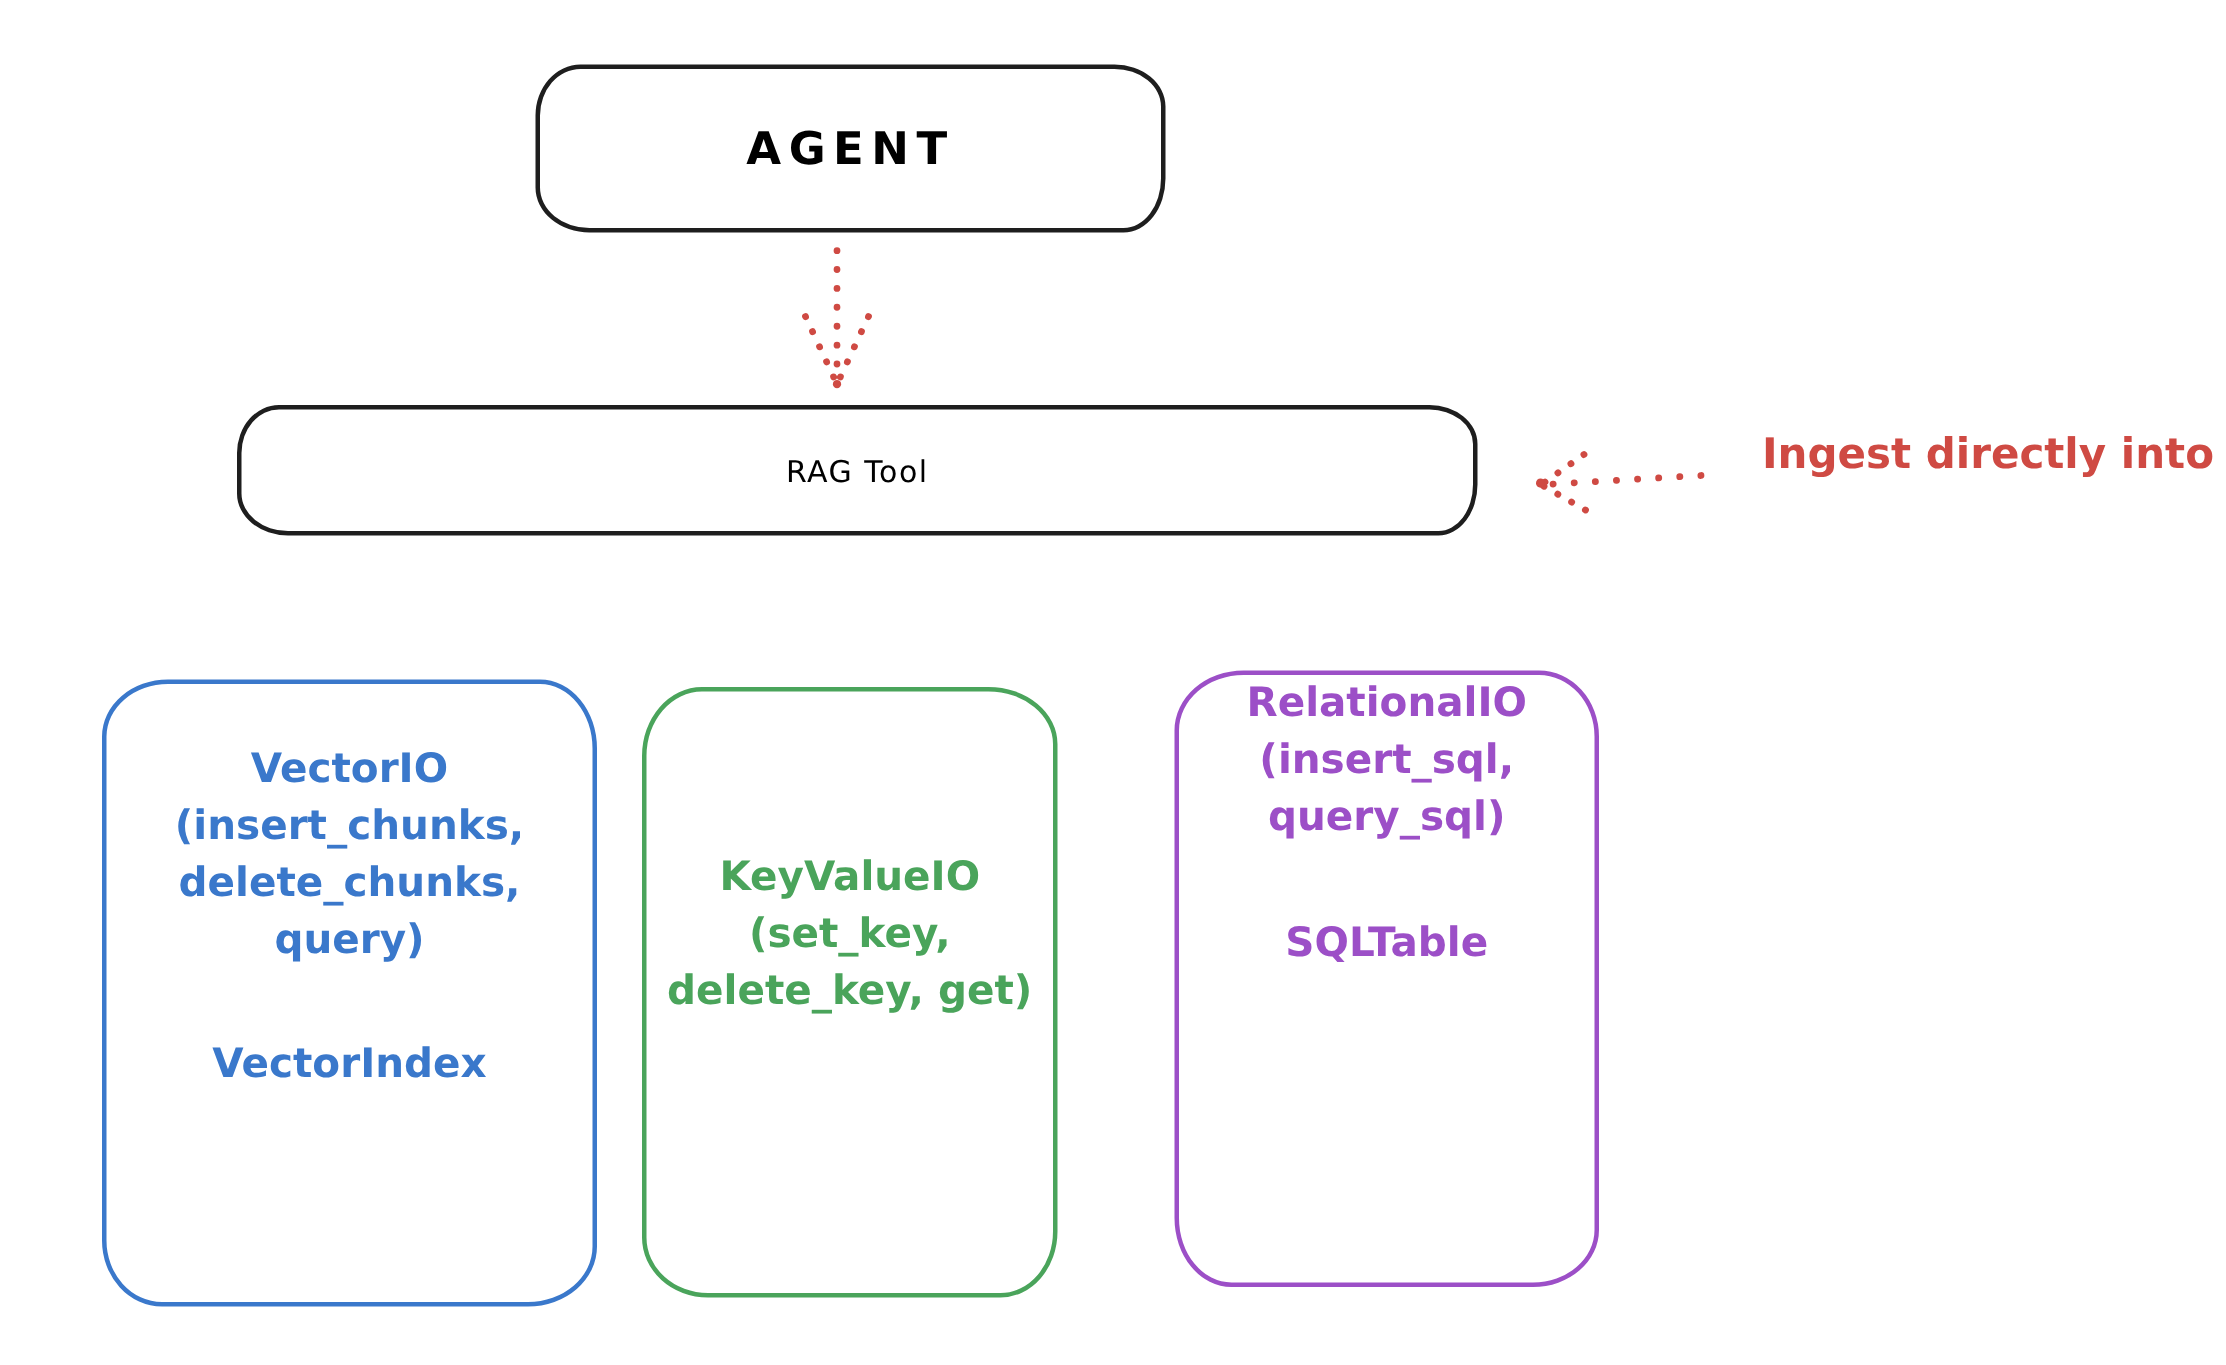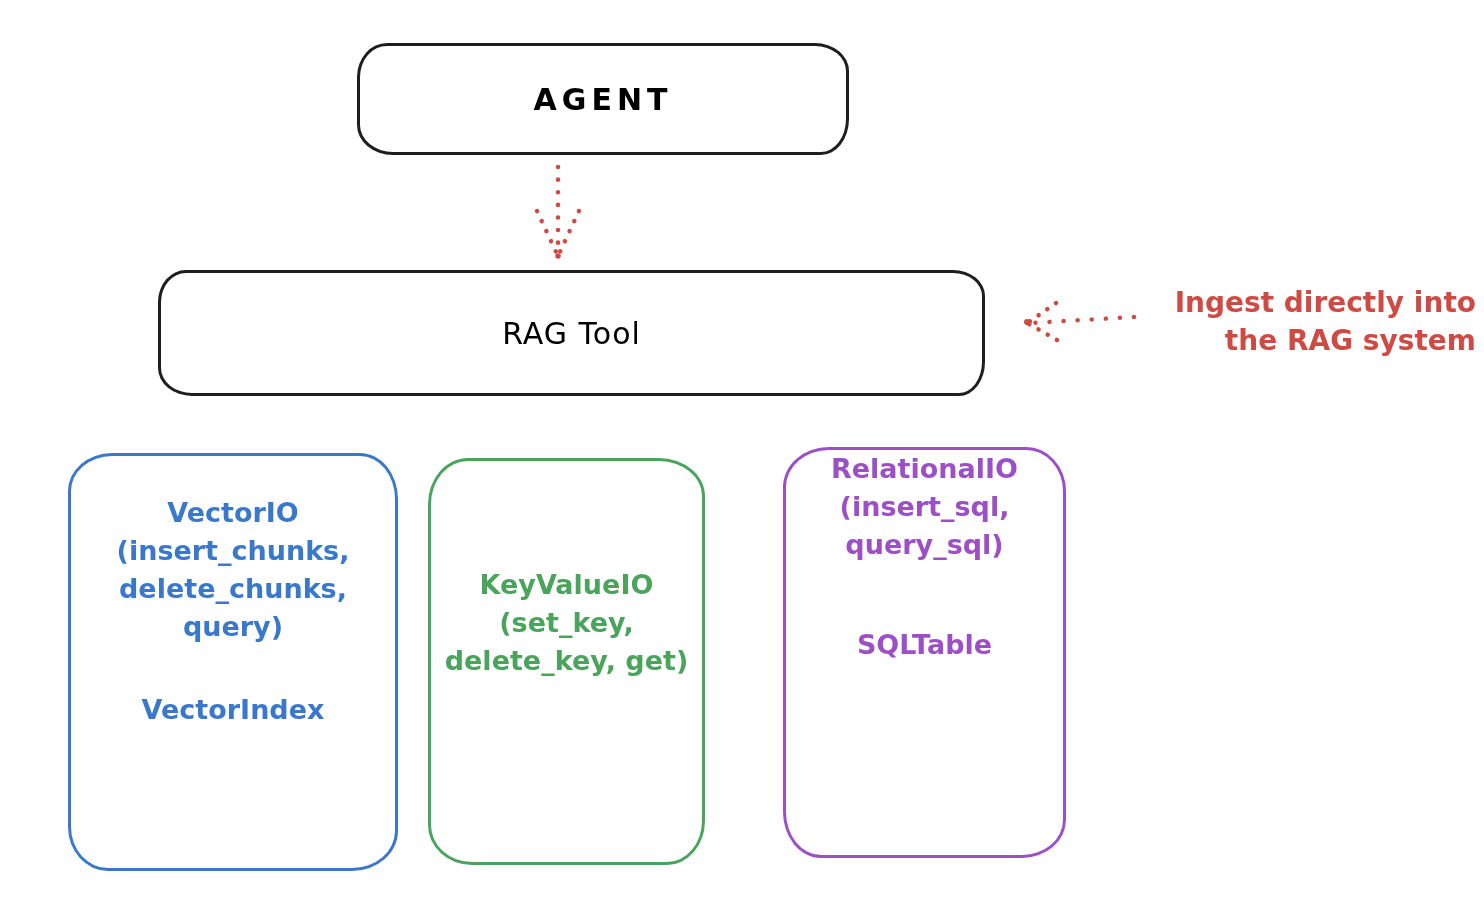--- a/index.html
+++ b/index.html
@@ -20,30 +20,30 @@
   .sketch-box {
     position: absolute;
     background: #ffffff;
     border: 3.5px solid var(--ink, #1e1e1e);
     display: flex;
     align-items: center;
     justify-content: center;
     box-sizing: border-box;
   }
   #agent-box {
-    left: 357px; top: 43px; width: 492px; height: 112px;
+    left: 357px; top: 43px; width: 420px; height: 112px;
     border-radius: 30px 34px 28px 36px / 34px 28px 36px 30px;
     font-size: 30px;
     font-weight: bold;
     letter-spacing: 5px;
   }
   #rag-box {
-    left: 158px; top: 270px; width: 827px; height: 126px;
+    left: 158px; top: 270px; width: 827px; height: 87px;
     border-radius: 28px 32px 26px 34px / 32px 26px 34px 28px;
-    font-size: 30px;
+    font-size: 20px;
     font-weight: normal;
     letter-spacing: 1px;
   }
 
   .store-box {
     position: absolute;
     background: #ffffff;
     border: 3px solid var(--c);
     color: var(--c);
     box-sizing: border-box;
@@ -65,21 +65,21 @@
     padding-top: 105px;
     border-radius: 40px 46px 38px 44px / 46px 38px 44px 40px;
     margin-top: 10px;
   }
   #keyvalue-box .index-label { margin-top: 37px; }
 
   #relational-box {
     left: 783px; top: 447px; width: 283px; height: 411px;
     border-radius: 46px 40px 44px 38px / 40px 44px 38px 46px;
   }
-  #relational-box .index-label { margin-top: 62px; }
+  #relational-box .index-label { margin-top: 46px; }
 
   .annotation {
     position: absolute;
     left: 1138px; top: 284px; width: 338px;
     text-align: right;
     color: var(--red, #cf4a43);
     font-size: 28px;
     font-weight: bold;
     line-height: 38px;
   }
@@ -120,21 +120,20 @@
     <g>
       <path d="M1134 317 L1030 323" stroke-width="4.5" stroke-dasharray="0.1 14"></path>
       <path d="M1056 303 L1029 322" stroke-width="4.5" stroke-dasharray="0.1 10.5"></path>
       <path d="M1057 340 L1029 324" stroke-width="4.5" stroke-dasharray="0.1 10.5"></path>
       <path d="M1027 322 L1027 323" stroke-width="6" stroke-dasharray="0.1 12"></path>
     </g>
   </svg>
 
   <div class="annotation">
     <div>Ingest directly into</div>
-    <div>the RAG system</div>
   </div>
 
   <div class="store-box" id="vector-box" style="--c: #3a78cb;">
     <div class="store-line">VectorIO</div>
     <div class="store-line">(insert_chunks,</div>
     <div class="store-line">delete_chunks,</div>
     <div class="store-line">query)</div>
     <div class="index-label">VectorIndex</div>
   </div>
 

